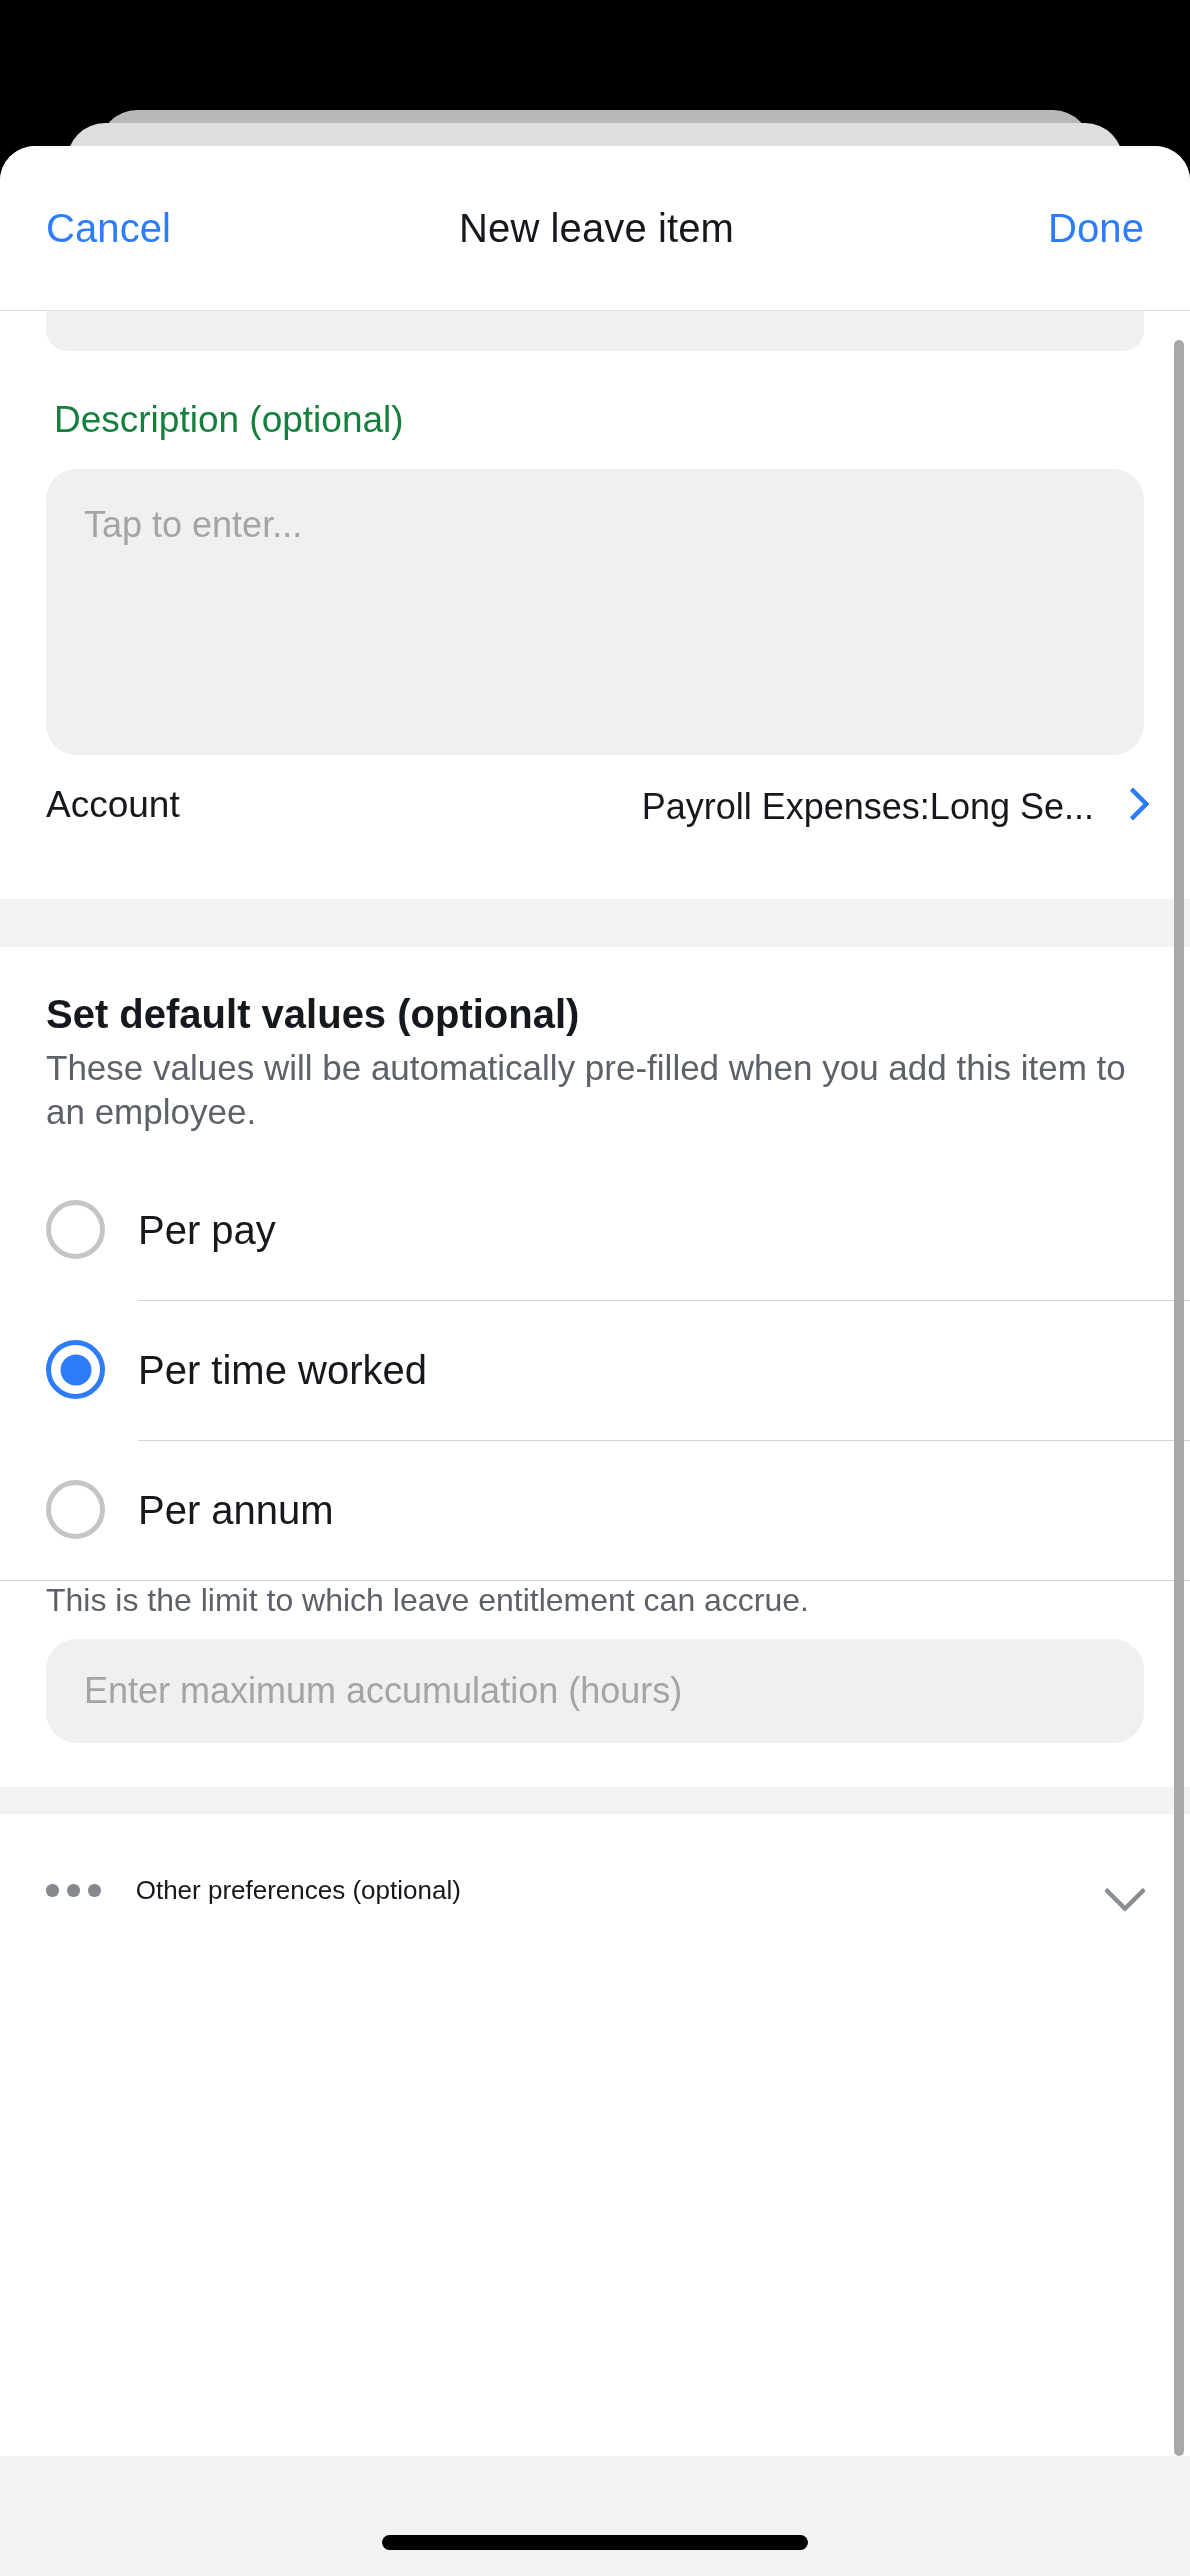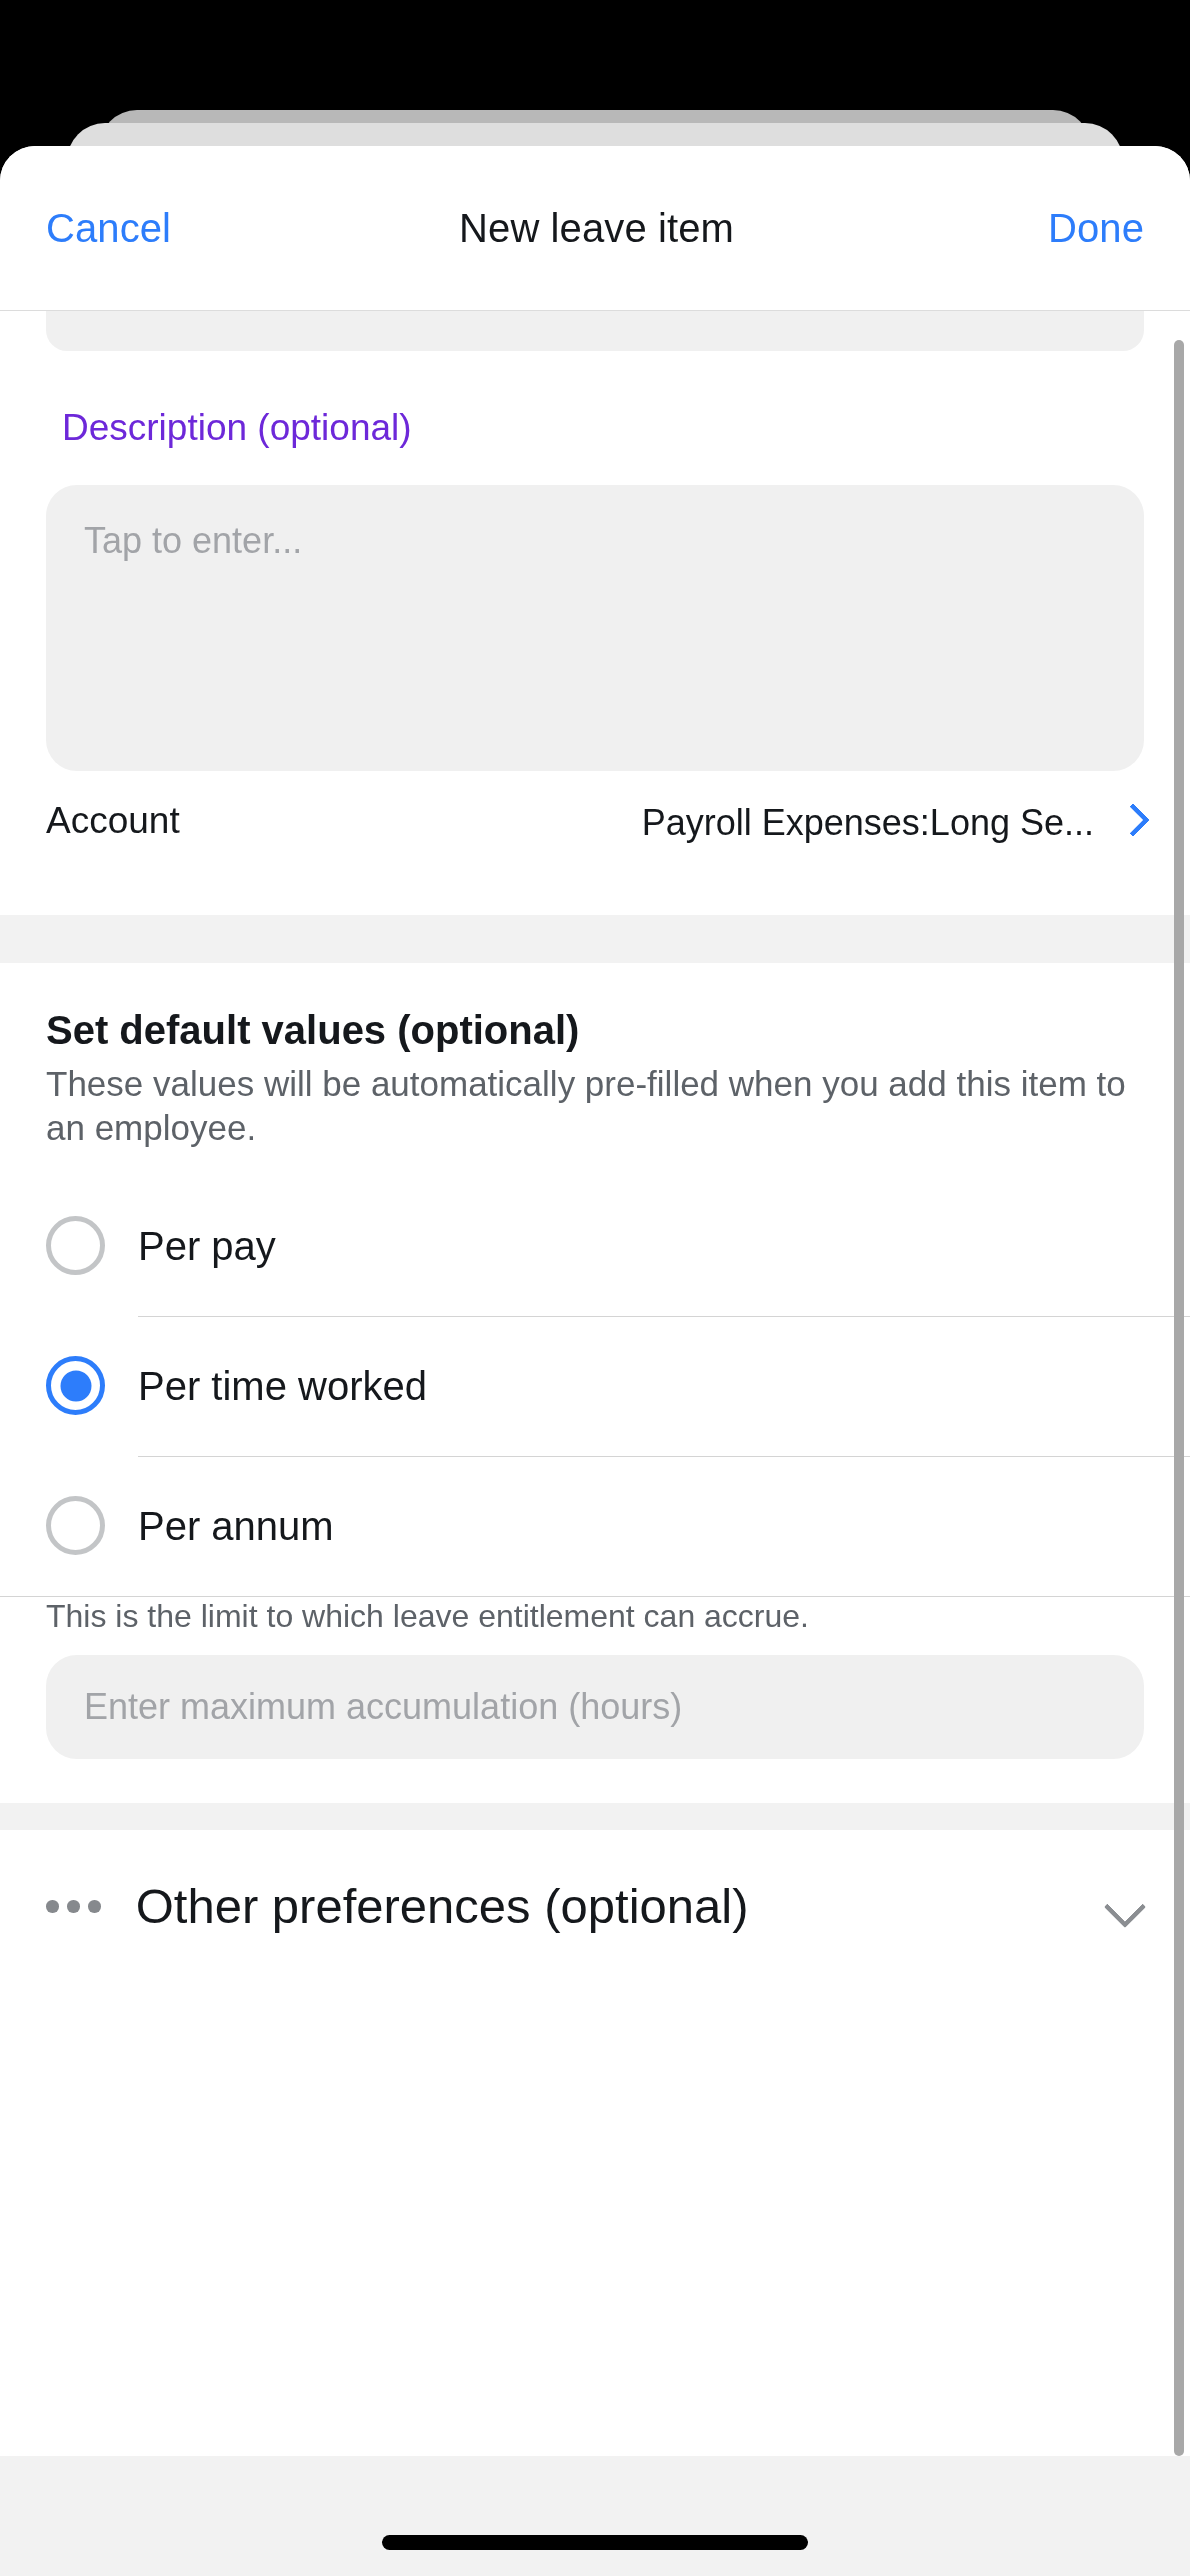--- a/index.html
+++ b/index.html
@@ -108,22 +108,22 @@
     margin: 0 46px;
     height: 40px;
     background: #f0f0f0;
     border-radius: 0 0 21px 21px;
   }
 
   .field-block { padding: 0 46px; }
 
   .field-label {
     font-size: 37px;
-    color: #6d28d9;
-    margin: 16px;
+    color: #15803d;
+    margin: 8px;
     padding: 40px 0 21px 0;
     line-height: 1.12;
   }
   .field-sublabel {
     font-size: 32px;
     color: #5d6268;
     margin: 0;
     padding: 0 0 19px 0;
     line-height: 1.2;
   }
@@ -279,21 +279,21 @@
     margin-right: 35px;
   }
   .dots-icon i {
     display: block;
     width: 12.5px; height: 12.5px;
     border-radius: 50%;
     background: #86898d;
   }
   .pref-label {
     flex: 1 1 auto;
-    font-size: 49px;
+    font-size: 26px;
     color: #15181c;
     line-height: 1;
   }
   .chev-down {
     flex: 0 0 auto;
     width: 42px; height: 29px;
     position: relative;
   }
   .chev-down::before {
     content: "";

